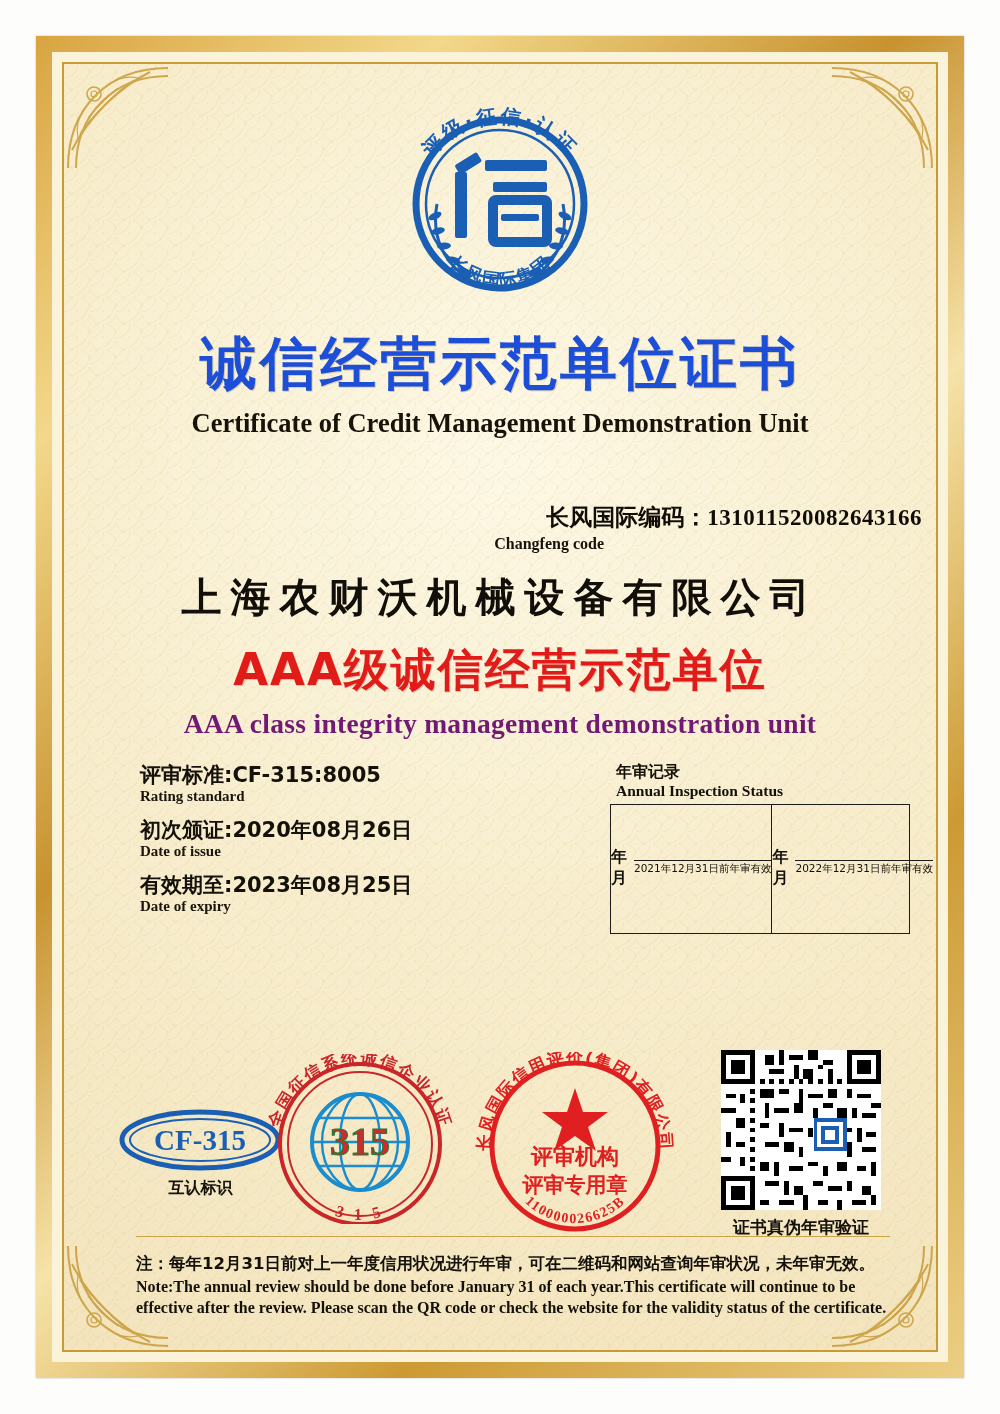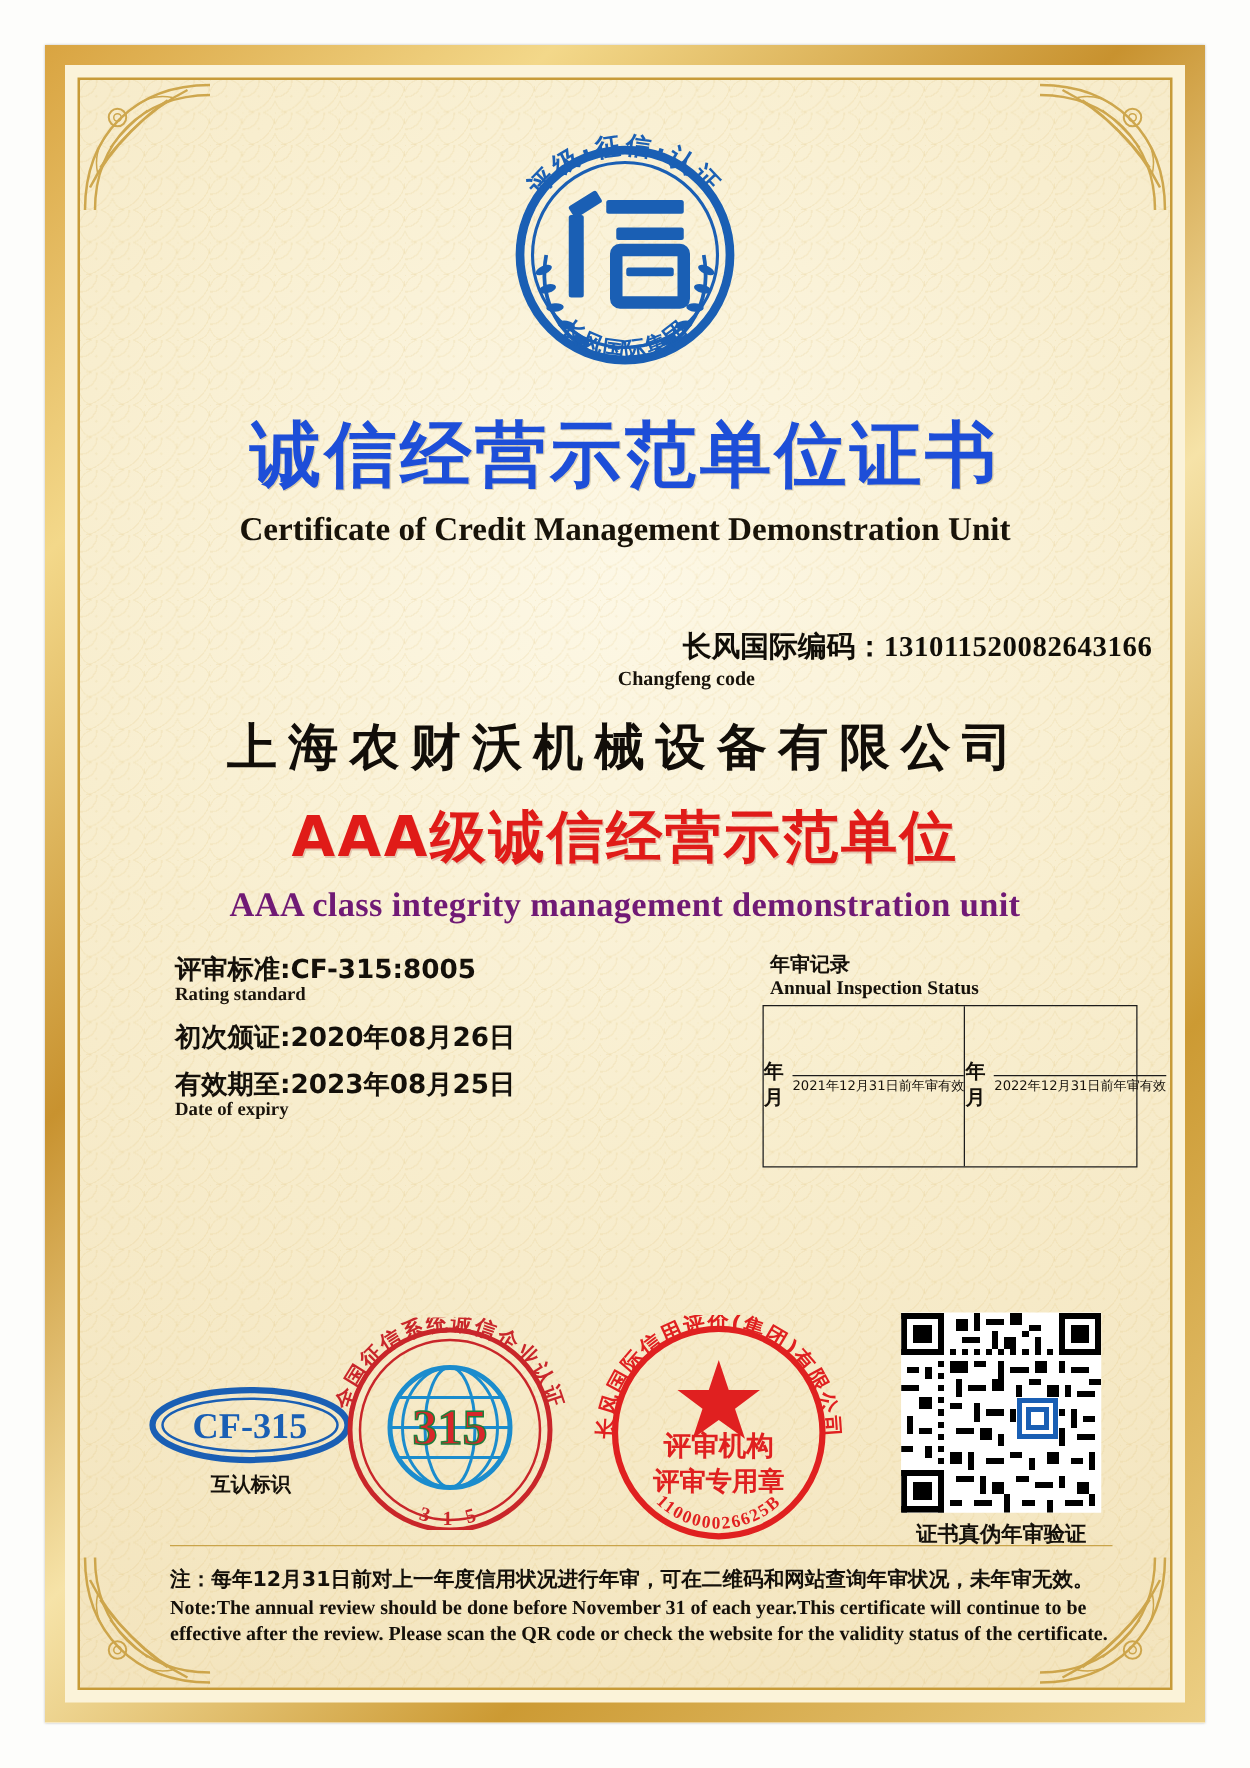--- a/index.html
+++ b/index.html
@@ -480,20 +480,21 @@
     <div class="award-cn">AAA级诚信经营示范单位</div>
     <div class="award-en">AAA  class  integrity management demonstration unit</div>
 
     <div class="details">
       <div class="detail-item">
         <div class="detail-cn">评审标准:CF-315:8005</div>
         <div class="detail-en">Rating standard</div>
       </div>
       <div class="detail-item">
         <div class="detail-cn">初次颁证:2020年08月26日</div>
+        <div class="detail-en">Date of issue</div>
       </div>
       <div class="detail-item">
         <div class="detail-cn">有效期至:2023年08月25日</div>
         <div class="detail-en">Date of expiry</div>
       </div>
     </div>
 
     <div class="annual">
       <div class="annual-title-cn">年审记录</div>
       <div class="annual-title-en">Annual Inspection Status</div>
@@ -691,17 +692,17 @@
             </g>
           </svg>
         </div>
         <div class="qr-label">证书真伪年审验证</div>
       </div>
 
     </div>
 
     <div class="note">
       <div class="note-cn">注：每年12月31日前对上一年度信用状况进行年审，可在二维码和网站查询年审状况，未年审无效。</div>
-      <div class="note-en">Note:The annual review should be done before November 31 of each year.This certificate  will continue to be effective after the review. Please scan the QR code or check the website for the validity status of the certificate.</div>
+      <div class="note-en">Note:The annual review should be done before January 31 of each year.This certificate  will continue to be effective after the review. Please scan the QR code or check the website for the validity status of the certificate.</div>
     </div>
 
   </div>
 </div>
 
 </body></html>

